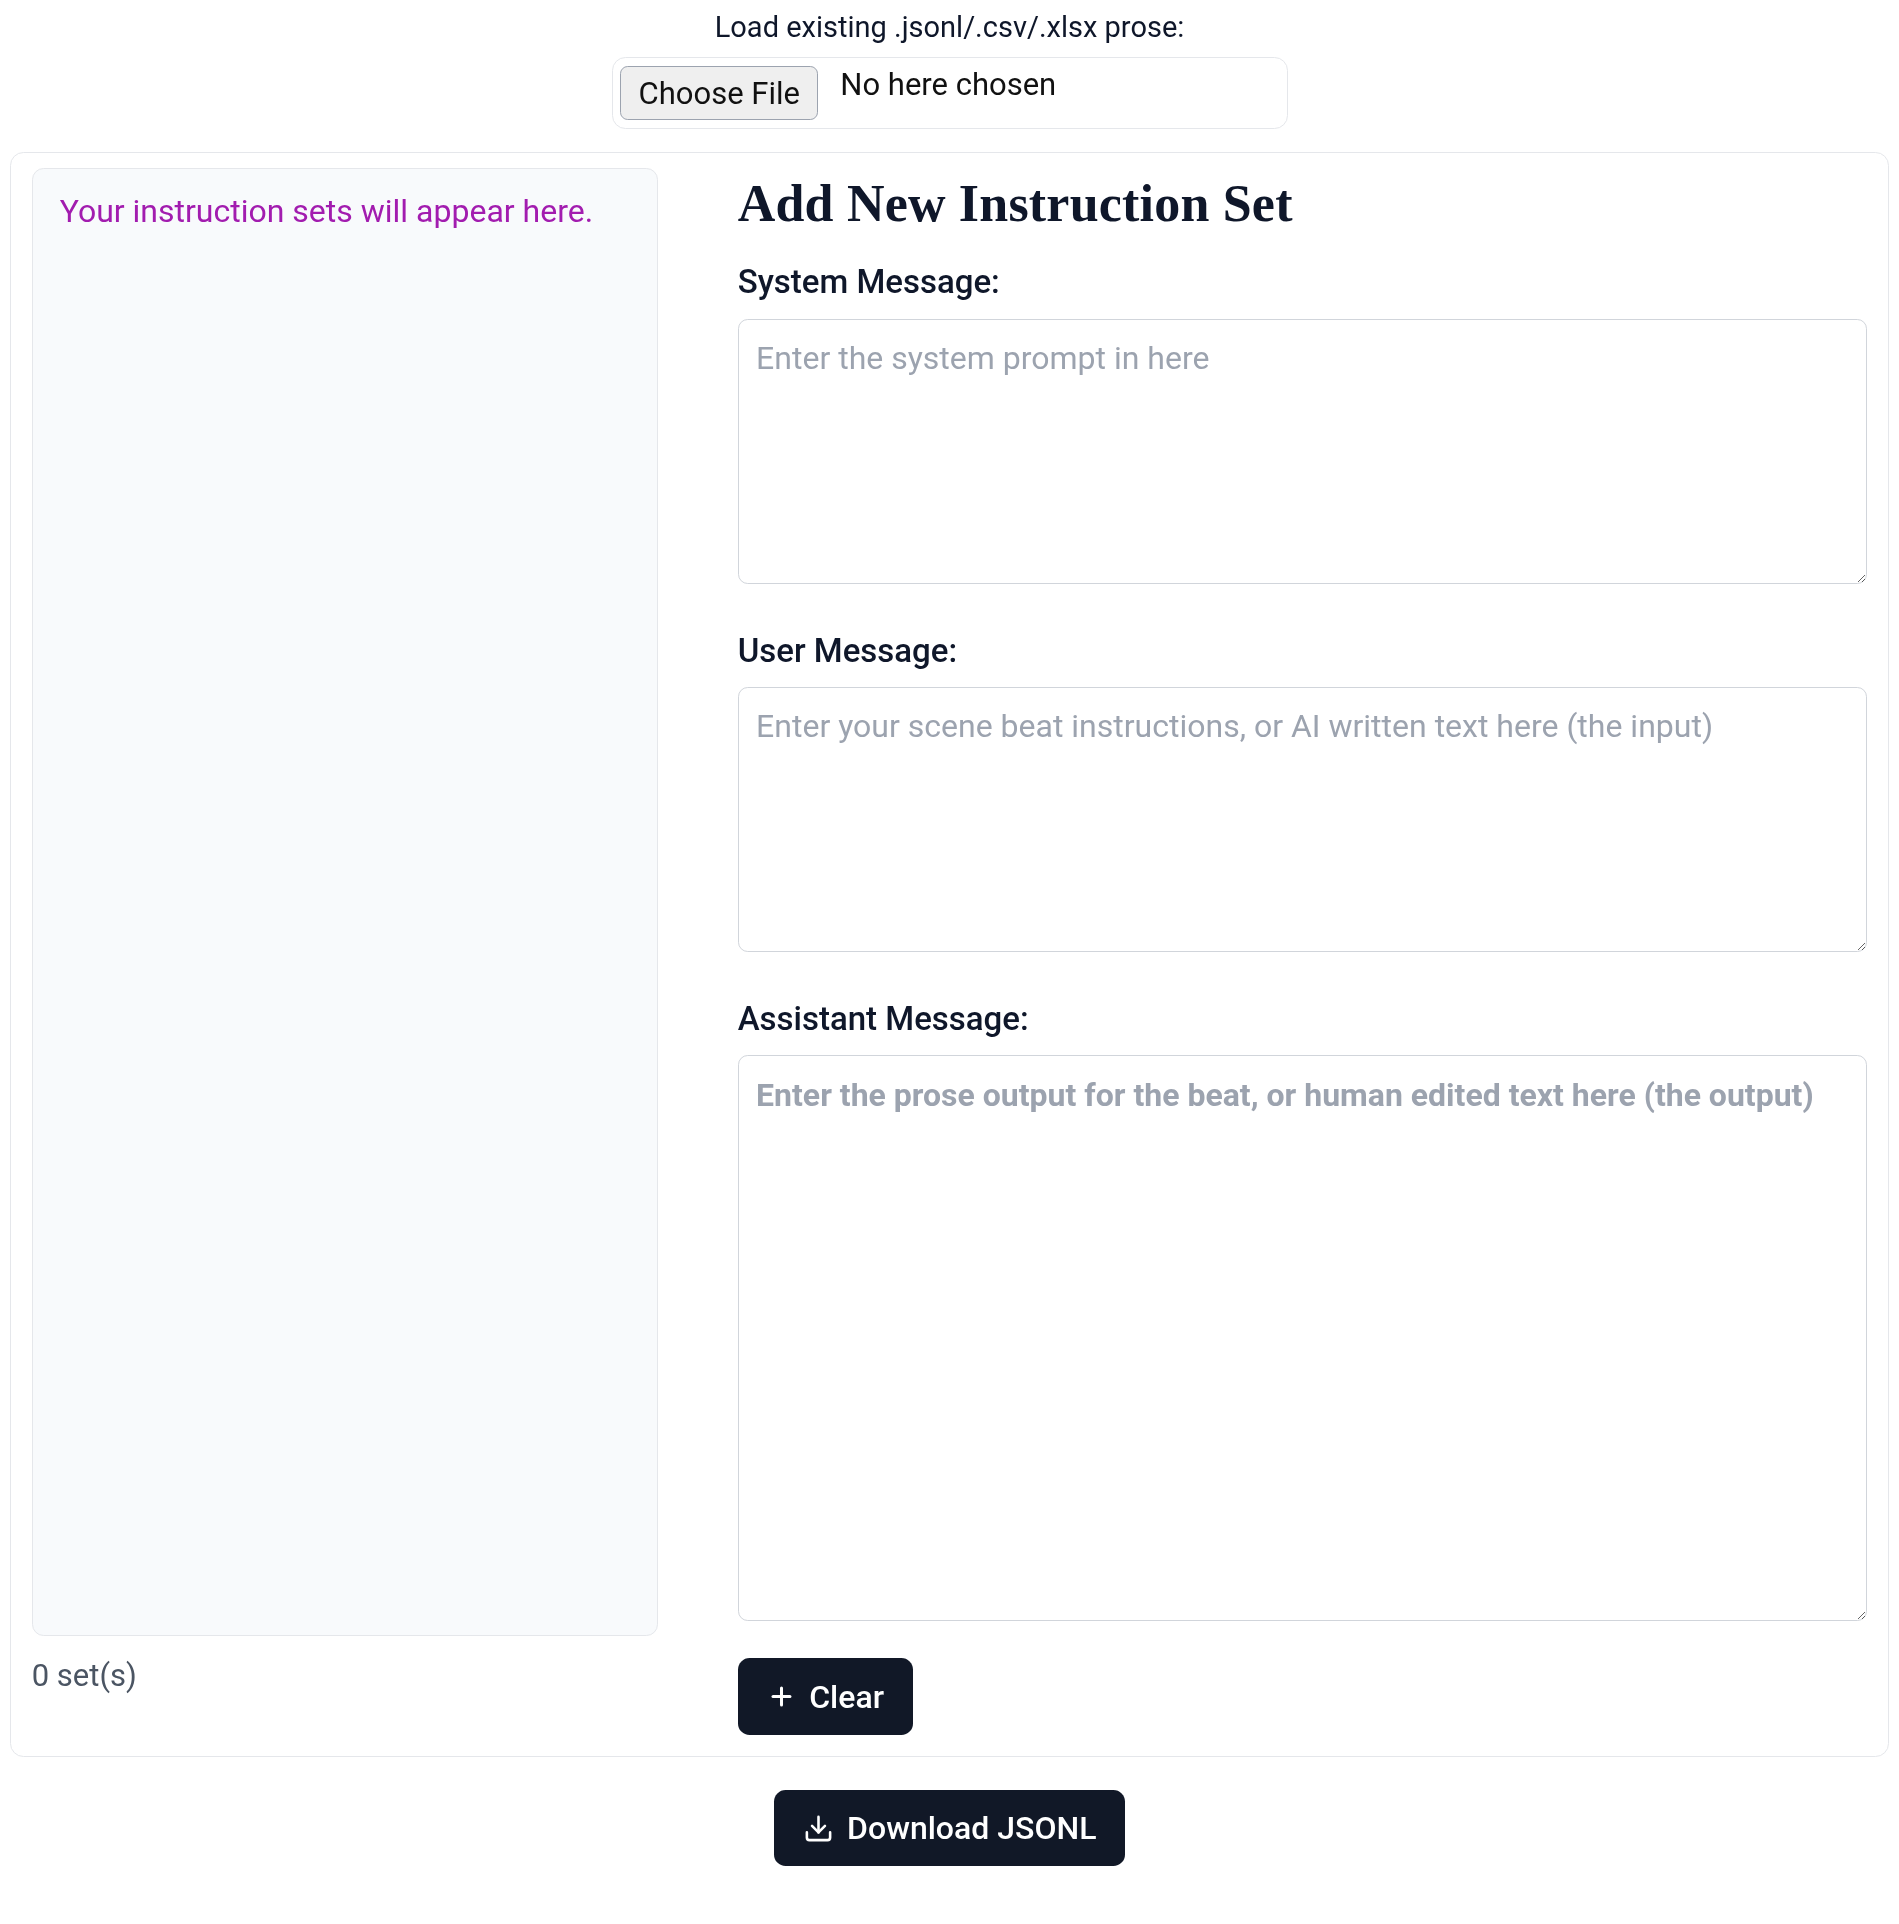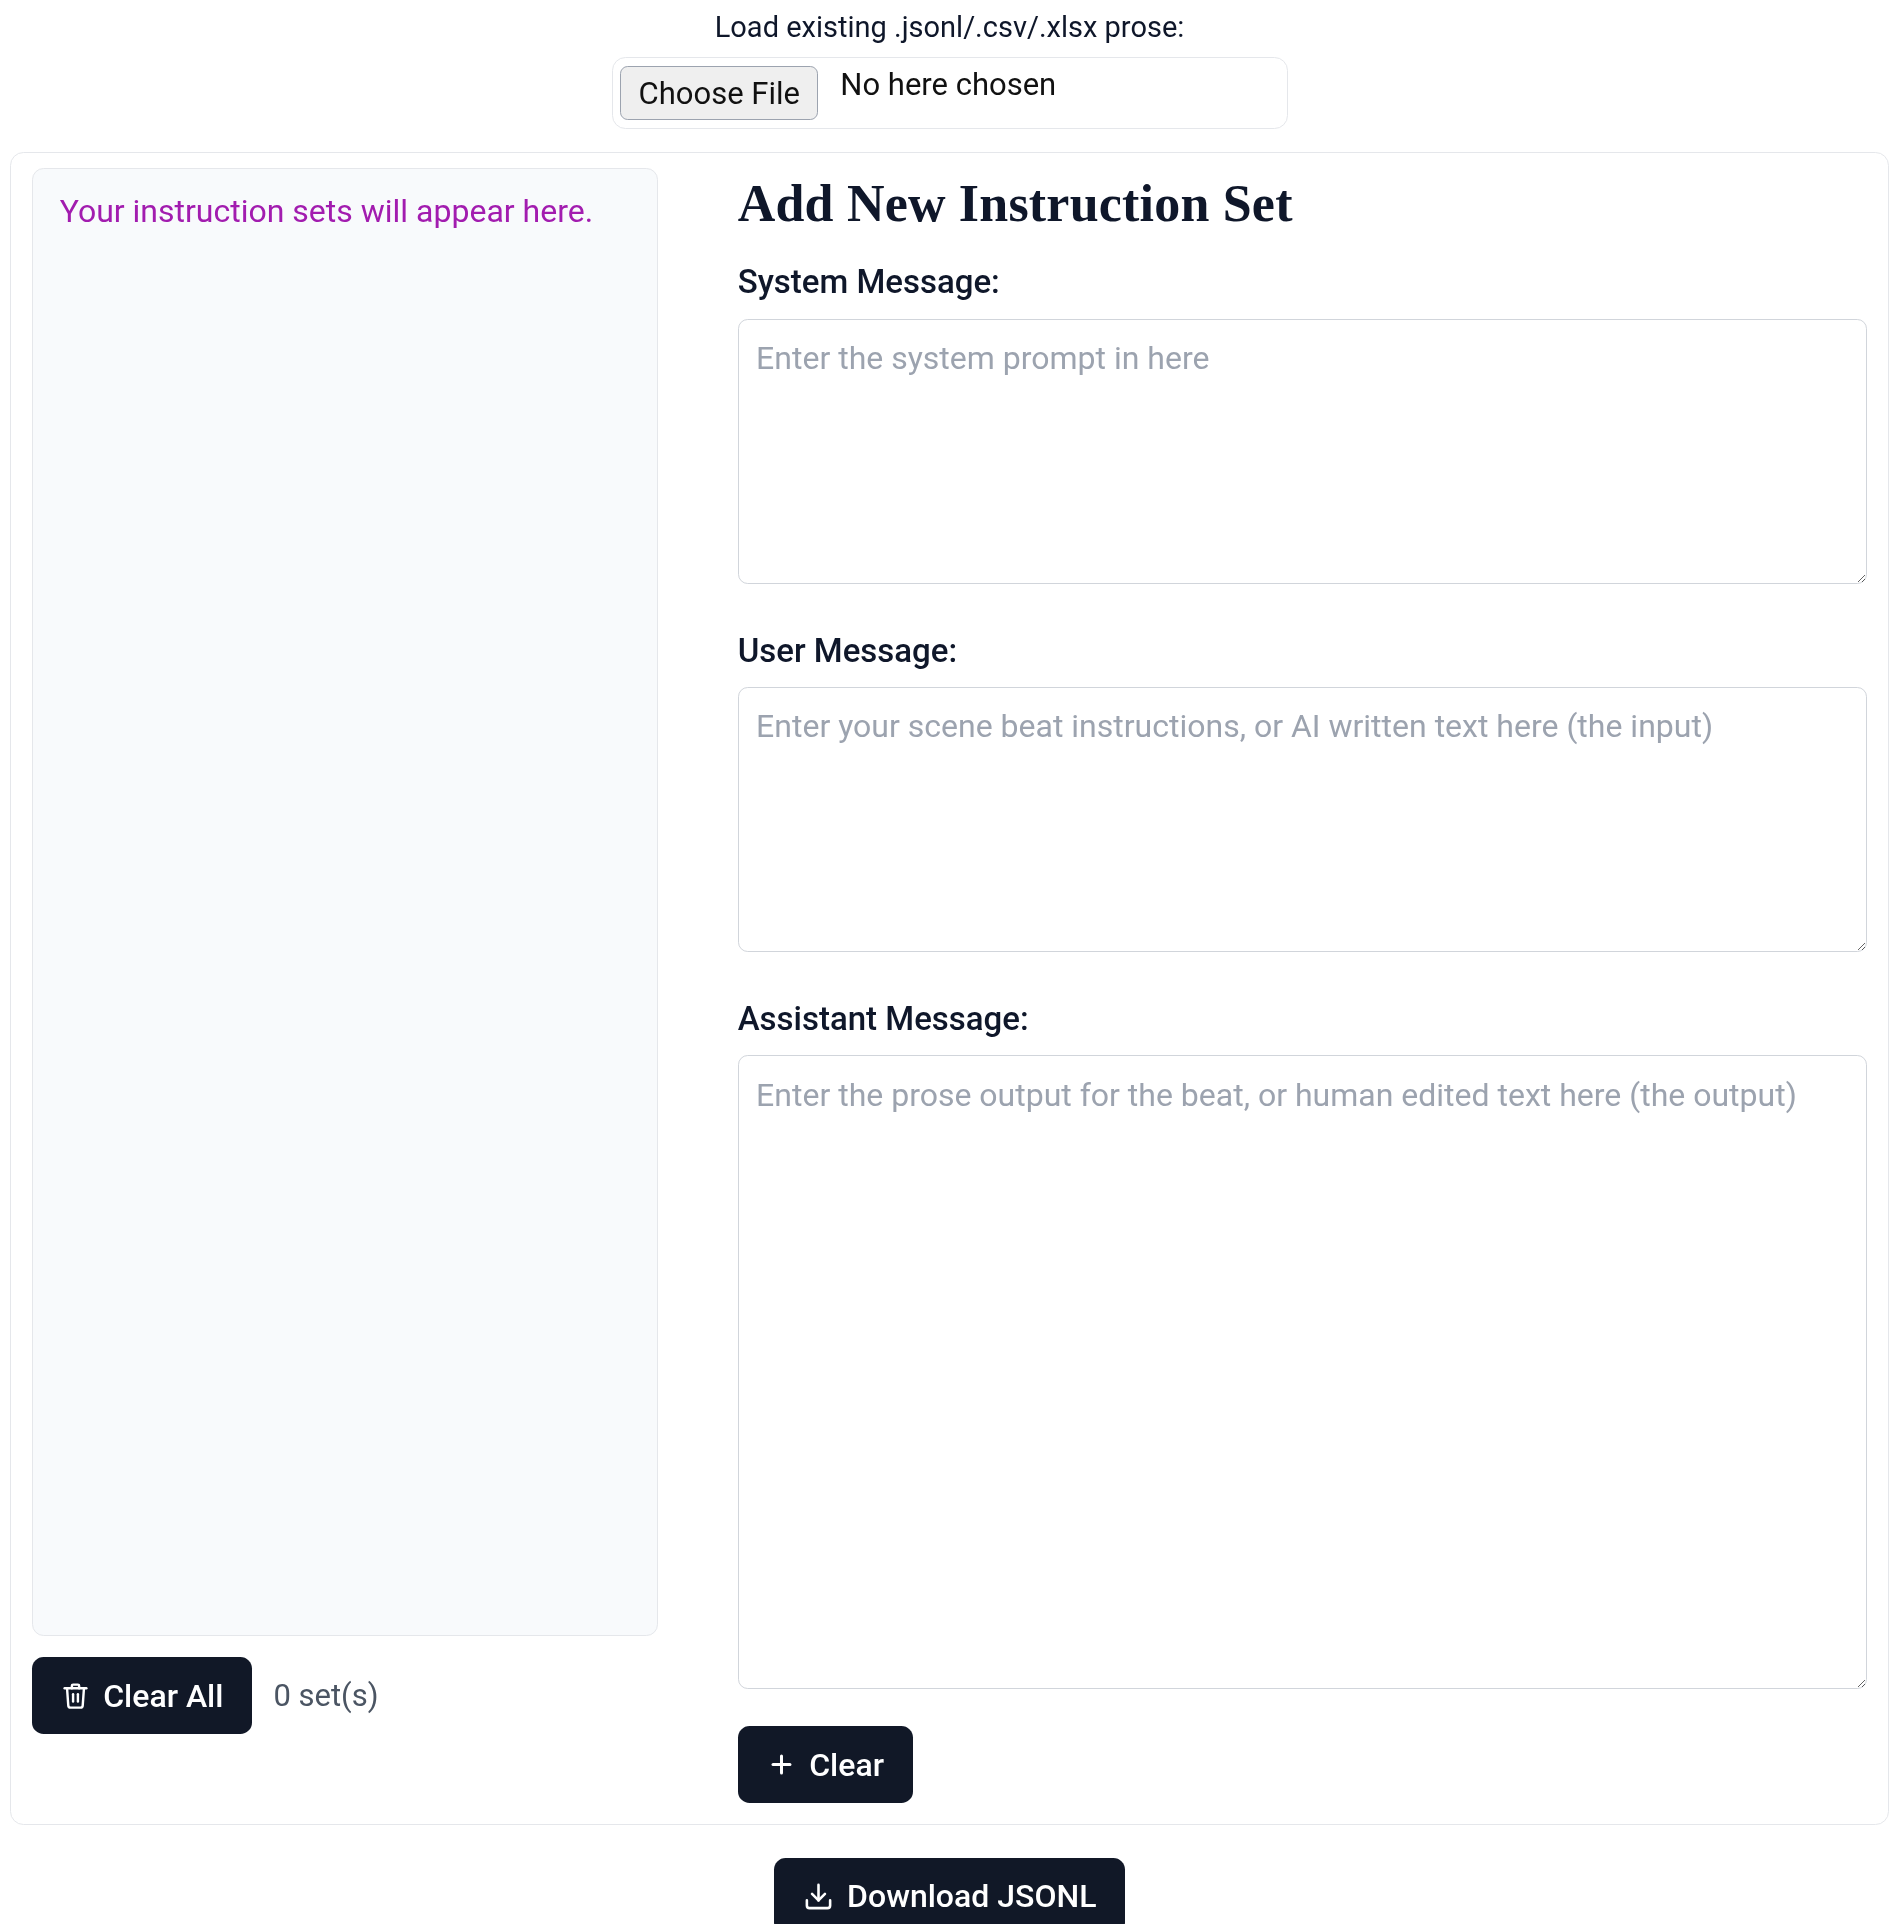--- a/index.html
+++ b/index.html
@@ -114,21 +114,21 @@
     font-family:inherit;
     font-size:32px;
     color:#111;
     resize:both;
     background:#fff;
     line-height:1.35;
   }
   textarea::placeholder{color:var(--placeholder);}
   .ta-system{height:265px;}
   .ta-user{height:265px;}
-  .ta-assistant{height:634px;}
+  .ta-assistant{height:566px;font-weight:bold;}
   .field-gap{height:39px;}
 
   .save-row{margin-top:29px;}
 
   .btn-dark{
     display:inline-flex;
     align-items:center;
     gap:13.5px;
     background:var(--dark);
     color:#fff;
@@ -158,32 +158,20 @@
   </div>
 </div>
 
 <div class="main-card">
 
   <div>
     <div class="sets-panel">
       <div class="empty-msg">Your instruction sets will appear here.</div>
     </div>
     <div class="left-actions">
-      <button class="btn-dark">
-        <span>
-          <svg width="29" height="29" viewBox="0 0 24 24" fill="none" stroke="currentColor" stroke-width="2" stroke-linecap="round" stroke-linejoin="round">
-            <polyline points="3 6 5 6 21 6"></polyline>
-            <path d="M19 6l-1 14a2 2 0 0 1-2 2H8a2 2 0 0 1-2-2L5 6"></path>
-            <path d="M10 11v6"></path>
-              <path d="M14 11v6"></path>
-            <path d="M9 6V4a1 1 0 0 1 1-1h4a1 1 0 0 1 1 1v2"></path>
-          </svg>
-        </span>
-        <span>Clear All</span>
-      </button>
       <span class="count-text">0 set(s)</span>
     </div>
   </div>
 
   <div class="form-col">
     <h1>Add New Instruction Set</h1>
 
     <div class="field-label">System Message:</div>
     <textarea class="ta-system" placeholder="Enter the system prompt in here" style=""></textarea>
 

